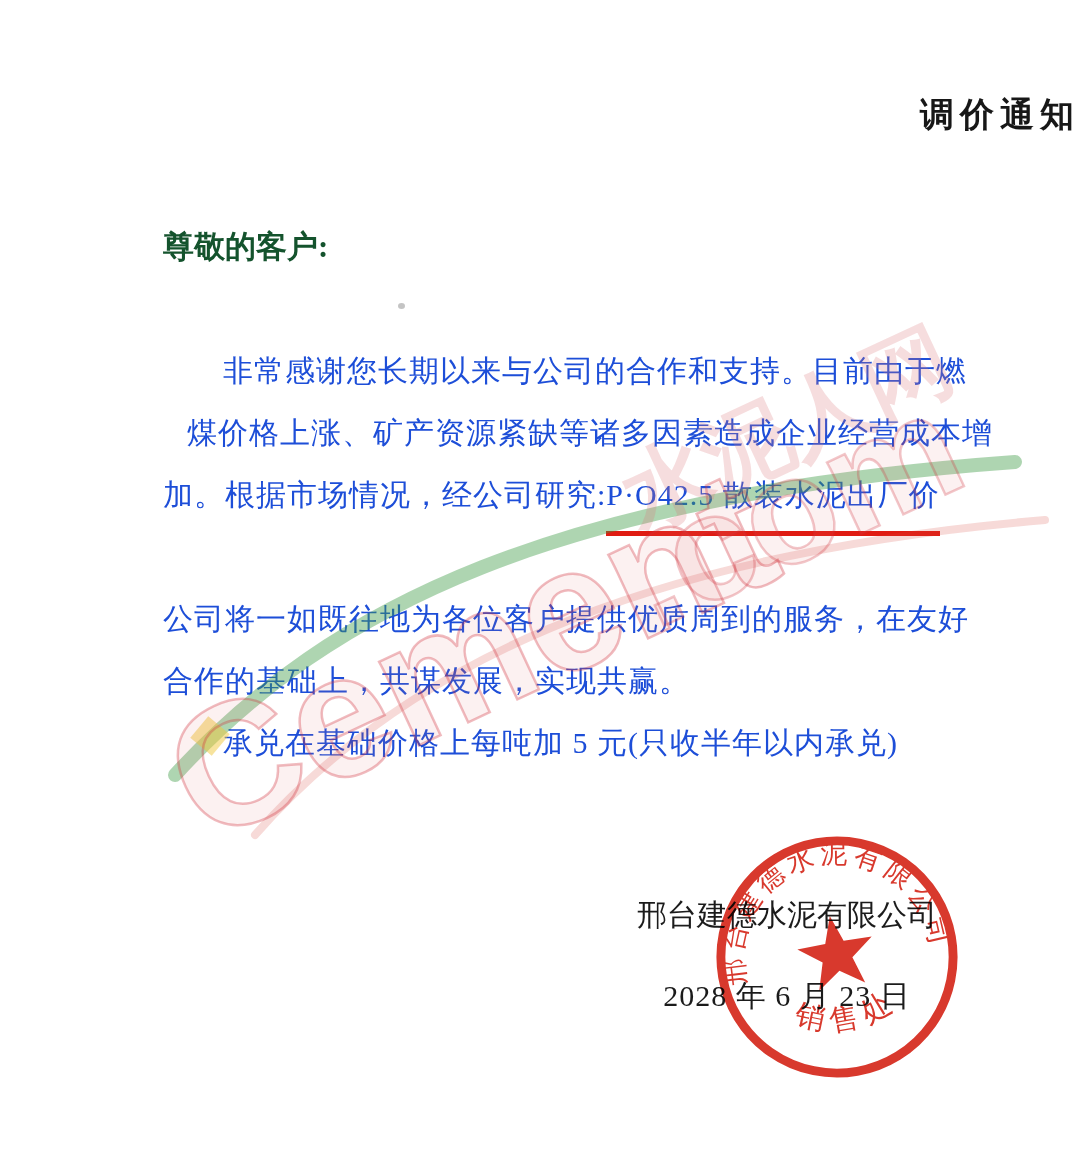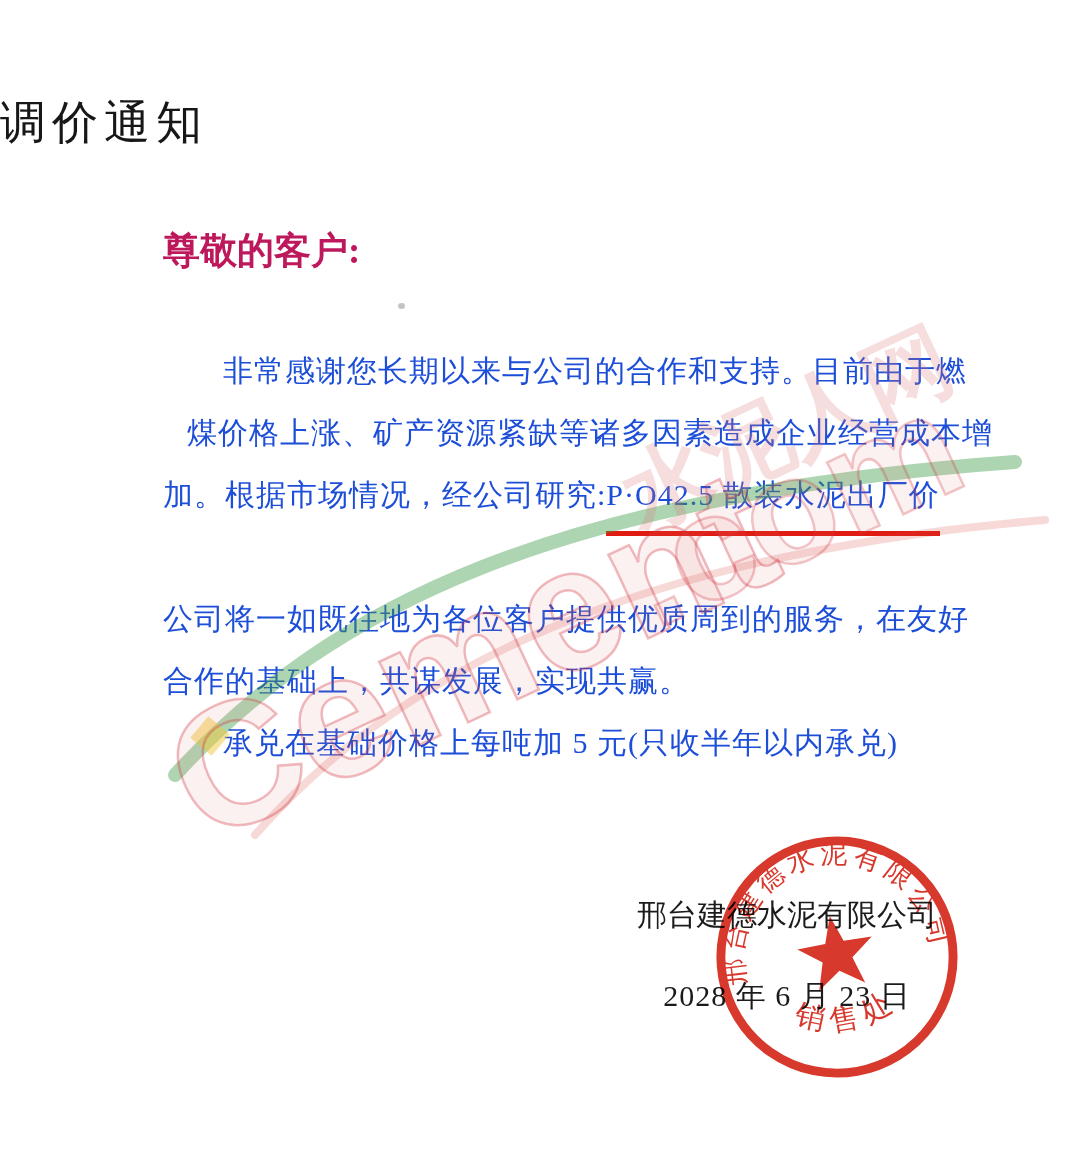--- a/index.html
+++ b/index.html
@@ -3,25 +3,25 @@
 <meta charset="utf-8">
 <style>
   html,body{margin:0;padding:0;}
   body{
     width:1080px;height:1164px;position:relative;background:#ffffff;
     font-family:"Liberation Serif","DejaVu Serif",serif;
     color:#1c1c1c;overflow:hidden;
   }
   .page{position:absolute;inset:0;}
   .title{
-    position:absolute;top:92px;left:0;width:100%;text-align:left;
-    font-size:46px;font-weight:400;letter-spacing:6px;color:#171717;
+    position:absolute;top:92px;left:0;width:100%;text-align:right;
+    font-size:34px;font-weight:700;letter-spacing:6px;color:#171717;
   }
   .salutation{
-    position:absolute;left:163px;top:226px;font-size:37px;font-weight:600;color:#be185d;
+    position:absolute;left:163px;top:226px;font-size:31px;font-weight:600;color:#14532d;
   }
   .line{
     position:absolute;left:163px;width:785px;height:62px;
     font-size:30px;letter-spacing:1px;color:#1d4ed8;white-space:nowrap;
   }
   .indent{text-indent:2em;}
   .l0{top:351px;} .l1{top:413px;margin-left:24px;} .l2{top:475px;} .l3{top:537px;}
   .l4{top:599px;text-align:center;} .l5{top:661px;} .l6{top:723px;} .l7{top:785px;}
   .hl{
     border-bottom:5px solid #e01b12;

